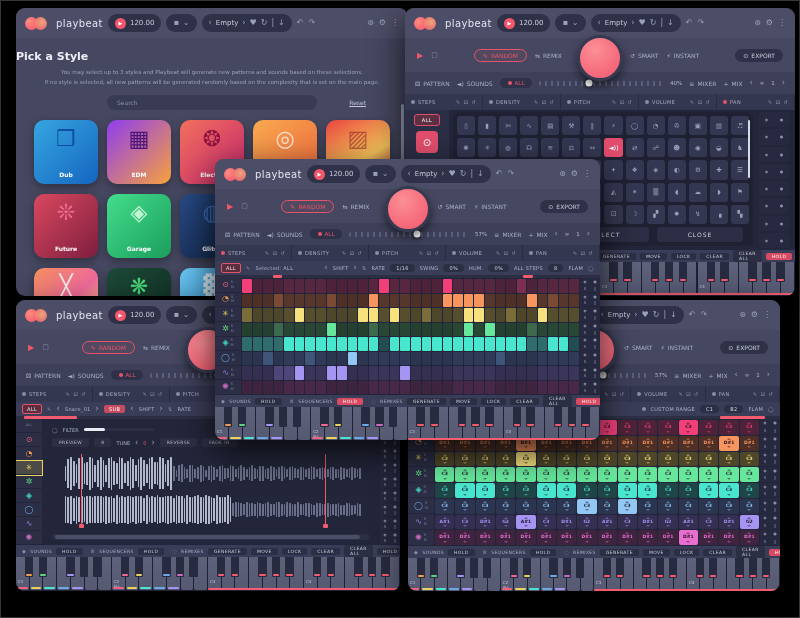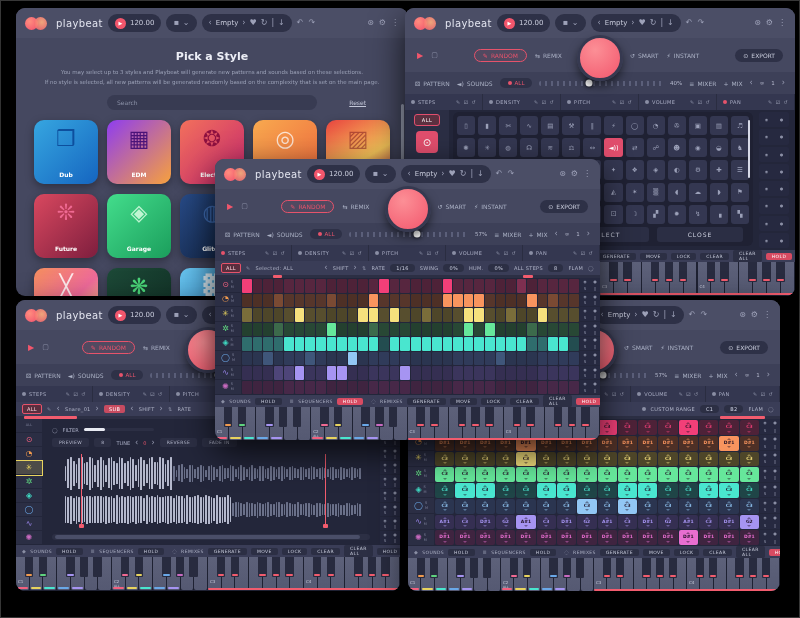--- a/index.html
+++ b/index.html
@@ -78,21 +78,21 @@
   .bp{background:#2c2f44;border-radius:2px;padding:1px 6px;color:#c6cada;}
   .bp.red{background:#d84b62;color:#fff;}
   .kb{position:relative;background:#1e2132;flex:none;}
   .wk{position:absolute;top:0;bottom:1px;background:linear-gradient(#5d617a,#555972);
     border-right:1px solid #1e2132;border-radius:0 0 2px 2px;}
   .bk{position:absolute;top:0;height:58%;background:#282b3f;z-index:2;border-radius:0 0 1px 1px;}
   .mark{position:absolute;left:1px;right:1px;bottom:1px;height:2px;border-radius:1px;z-index:3;}
   .klab{position:absolute;bottom:6px;left:2px;font-size:4px;color:#c7cada;z-index:4;}
   .redline{position:absolute;bottom:1px;height:2px;background:#f25c6e;z-index:4;border-radius:1px;}
   
-  .sttl{text-align:center;color:#eceef6;font-size:11px;font-weight:bold;margin-top:12px;}
+  .sttl{color:#eceef6;font-size:11px;font-weight:bold;margin-top:12px;}
   .sdesc{text-align:center;color:#9aa0b6;font-size:5.5px;line-height:1.6;margin-top:5px;}
   .srow{display:flex;align-items:center;margin:8px 18px 0;}
   .search{flex:none;width:190px;height:15px;margin:0 auto;background:#383b52;border-radius:8px;
     color:#8d93a9;font-size:6px;display:flex;align-items:center;padding:0 10px;}
   .reset{position:absolute;right:24px;font-size:6px;color:#c3c7d8;text-decoration:underline;}
   .tiles{display:flex;gap:9px;padding:0 18px;margin-top:10px;}
   .tile{width:64px;height:64px;border-radius:10px;position:relative;flex:none;box-shadow:0 3px 8px rgba(0,0,0,.35);}
   .tile .tg{position:absolute;top:8px;left:0;right:0;text-align:center;font-size:22px;line-height:1;}
   .tile .tl{position:absolute;bottom:6px;left:0;right:0;text-align:center;color:#fff;font-size:6px;font-weight:bold;}
   .vscroll{position:absolute;right:4px;top:96px;width:3px;height:78px;background:#9ba0b4;border-radius:2px;z-index:5;}

